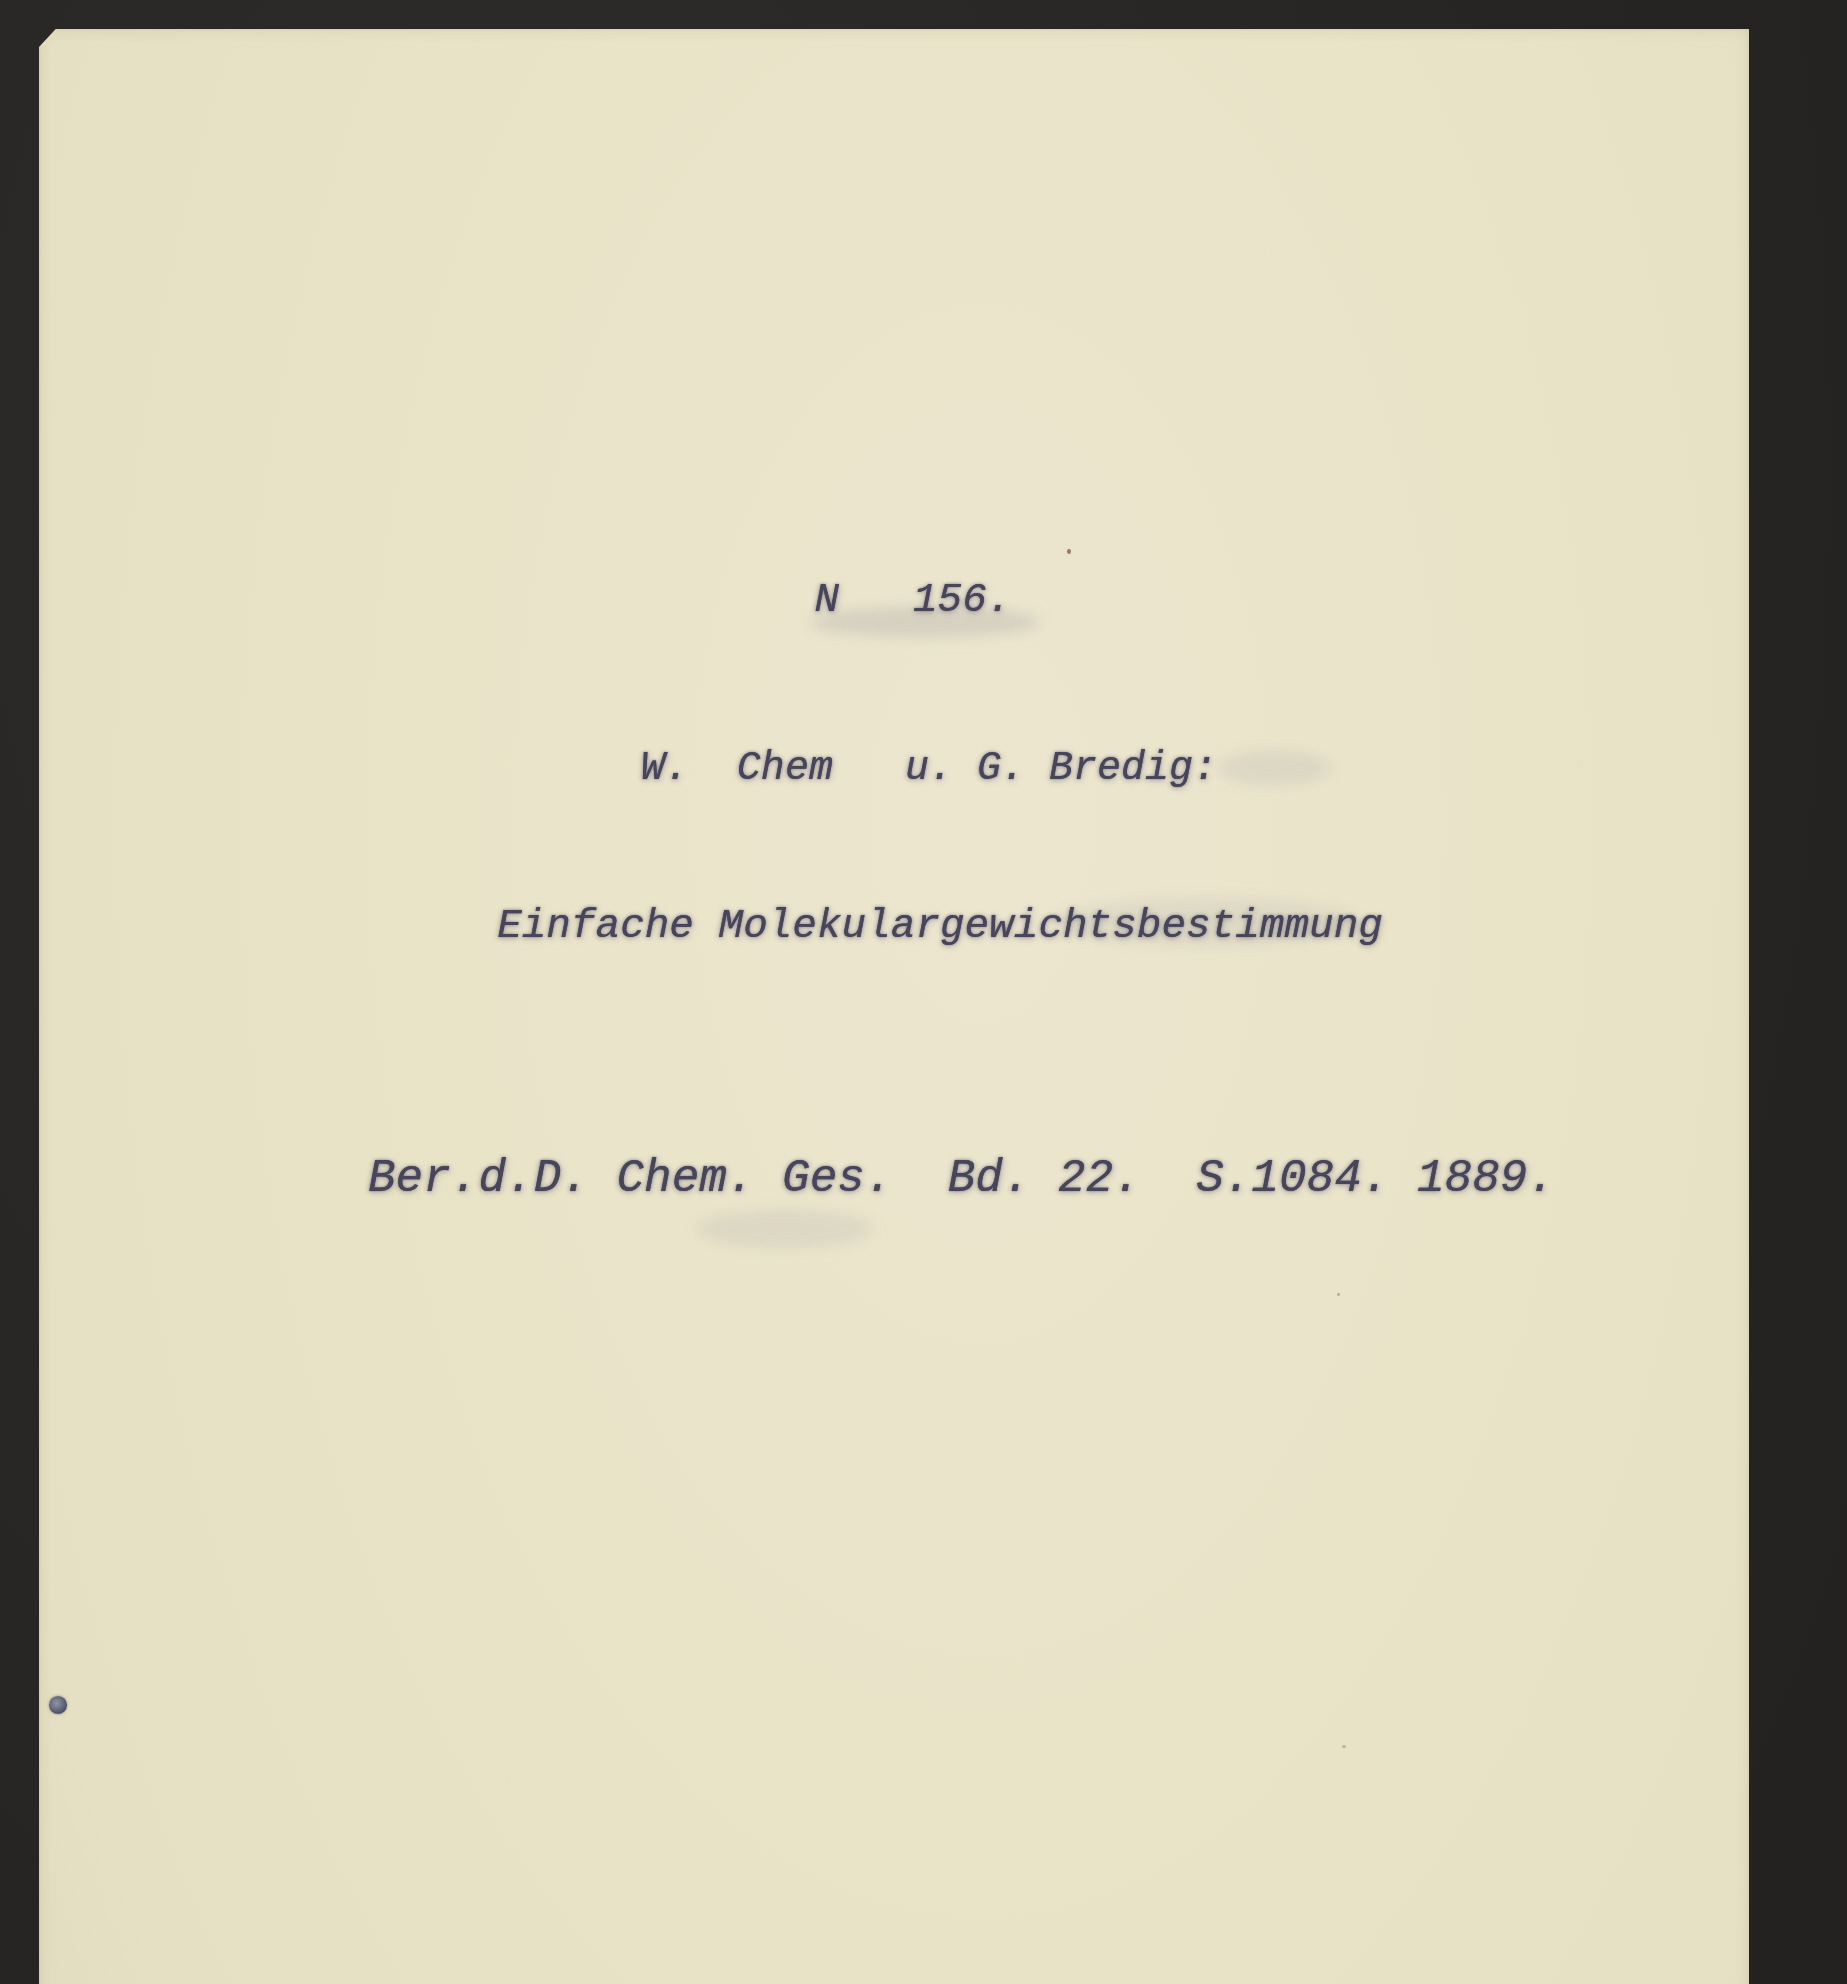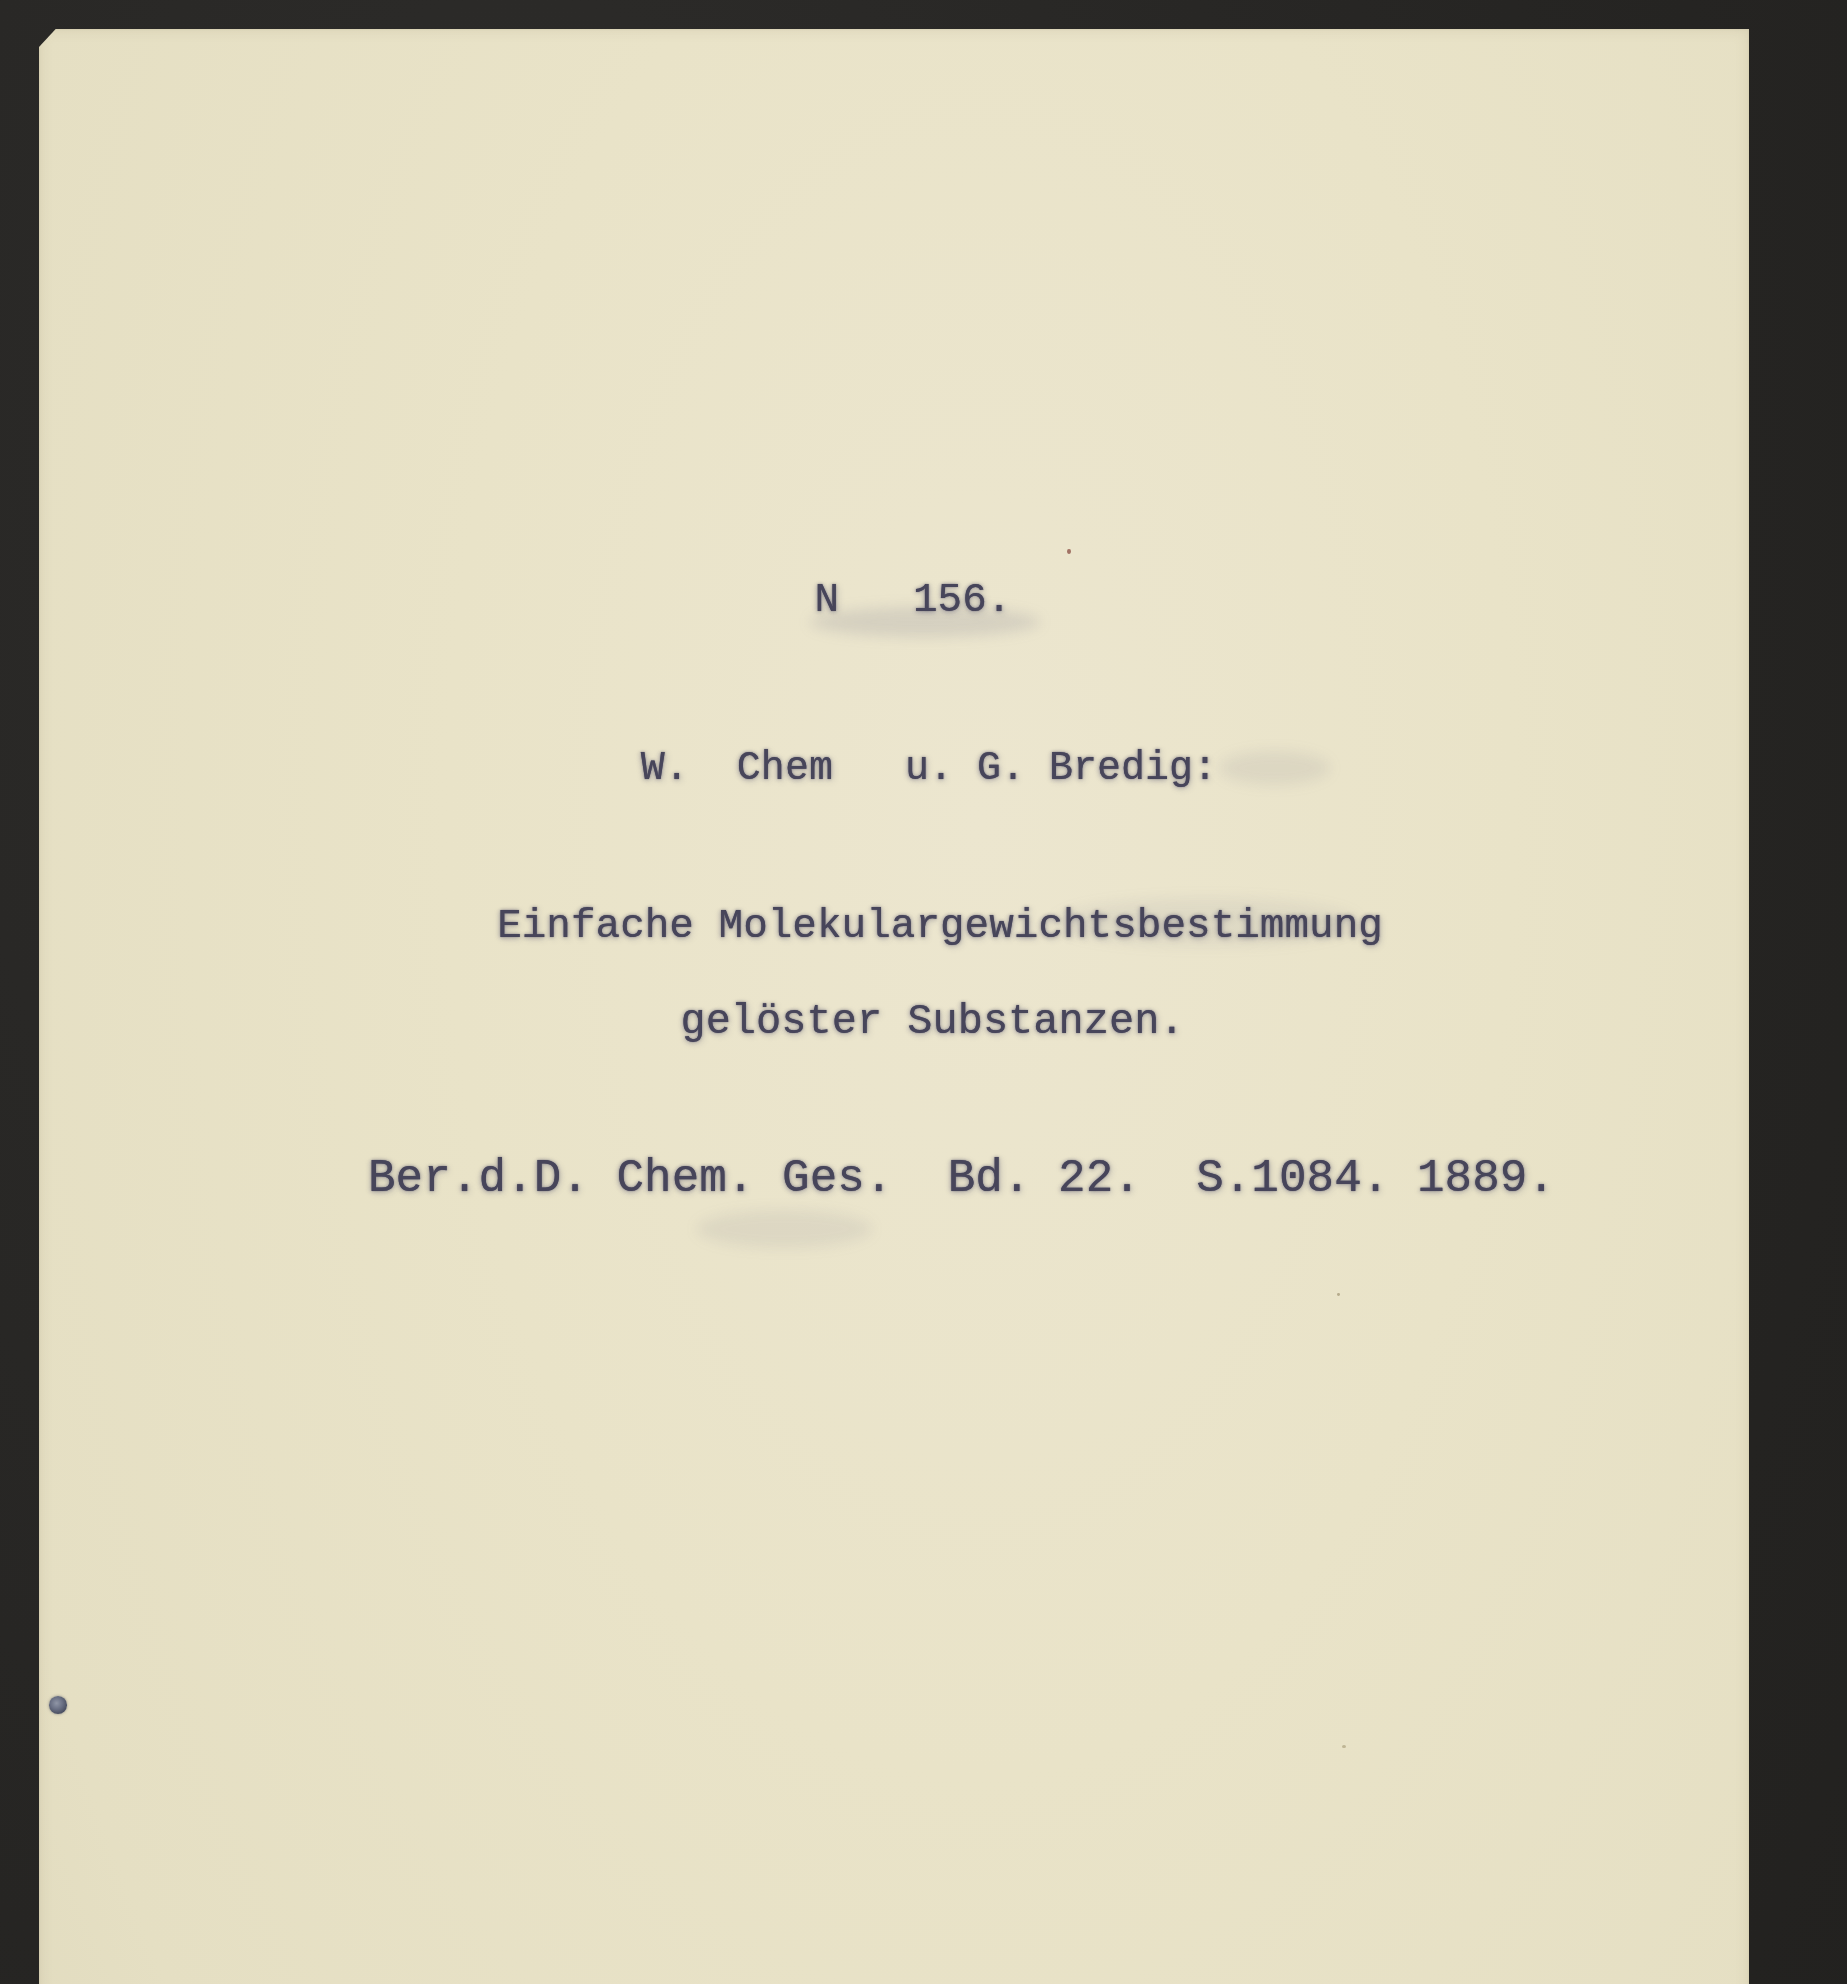--- a/index.html
+++ b/index.html
@@ -47,20 +47,21 @@
     left: 0;
     width: 100%;
     white-space: pre;
     line-height: 1.2;
     letter-spacing: 0px;
     text-shadow:
       0 0 0.8px rgba(65, 63, 88, 0.85),
       0 0 3.6px rgba(80, 78, 105, 0.45),
       1.6px 2.4px 6.4px rgba(95, 93, 120, 0.28),
       -2px 0.8px 5.6px rgba(110, 108, 135, 0.18);
+    font-style: italic;
   }
   
   .smudge {
     position: absolute;
     border-radius: 50%;
     filter: blur(6.4px);
   }
   #smudge-under-number { left: 810px; top: 607px; width: 230px; height: 30px; background: rgba(108,106,130,0.17); }
   #smudge-after-authors { left: 1219px; top: 751px; width: 111px; height: 34px; background: rgba(108,106,130,0.11); }
   #smudge-title-halo { left: 1056px; top: 898px; width: 302px; height: 48px; background: rgba(108,106,130,0.09); }
@@ -94,21 +95,20 @@
 
   <div class="smudge" id="smudge-under-number"></div>
   <div class="smudge" id="smudge-after-authors"></div>
   <div class="smudge" id="smudge-title-halo"></div>
   <div class="smudge" id="smudge-above-note"></div>
 
   <div id="typeblock">
     <div class="line" style="top:576px; font-size:41px; transform:translateX(-19.5px);">N   156.</div>
     <div class="line" style="top:745px; font-size:40px; transform:translateX(-3.6px);">W.  Chem   u. G. Bredig:</div>
     <div class="line" style="top:902px; font-size:41px; transform:translateX(7.5px);">Einfache Molekulargewichtsbestimmung</div>
-    <div class="line" style="top:997px; font-size:42px; transform:translateX(0px);">gelöster Substanzen.</div>
     <div class="line" style="top:1152px; font-size:46px; transform:translateX(29px);">Ber.d.D. Chem. Ges.  Bd. 22.  S.1084. 1889.</div>
   </div>
 
   <div id="punch-dot"></div>
 
   <div class="speck" id="speck-1"></div>
   <div class="speck" id="speck-2"></div>
   <div class="speck" id="speck-3"></div>
 
 </div>

